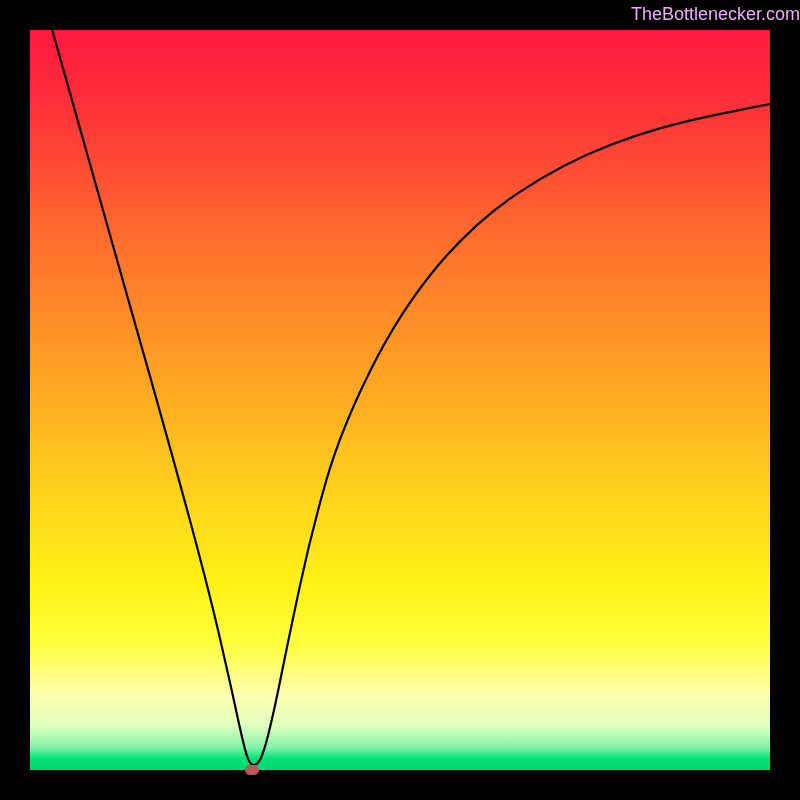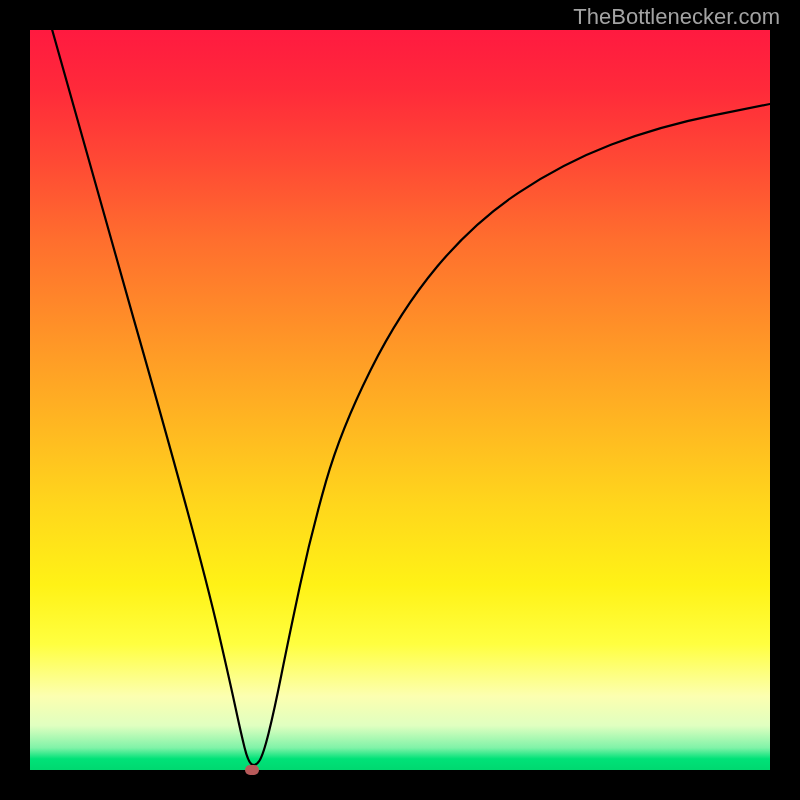--- a/index.html
+++ b/index.html
@@ -7,24 +7,24 @@
     padding: 0;
     width: 800px;
     height: 800px;
     background: #000;
     position: relative;
     overflow: hidden;
   }
   .watermark {
     position: absolute;
     top: 4px;
-    right: 20px;
-    color: #a3a3a3;
+    right: 0;
+    color: #f0abfc;
     font-family: Arial, sans-serif;
-    font-size: 22px;
+    font-size: 18px;
     z-index: 10;
   }
   .plot-area {
     position: absolute;
     left: 30px;
     top: 30px;
     width: 740px;
     height: 740px;
   }
   .gradient-bg {

